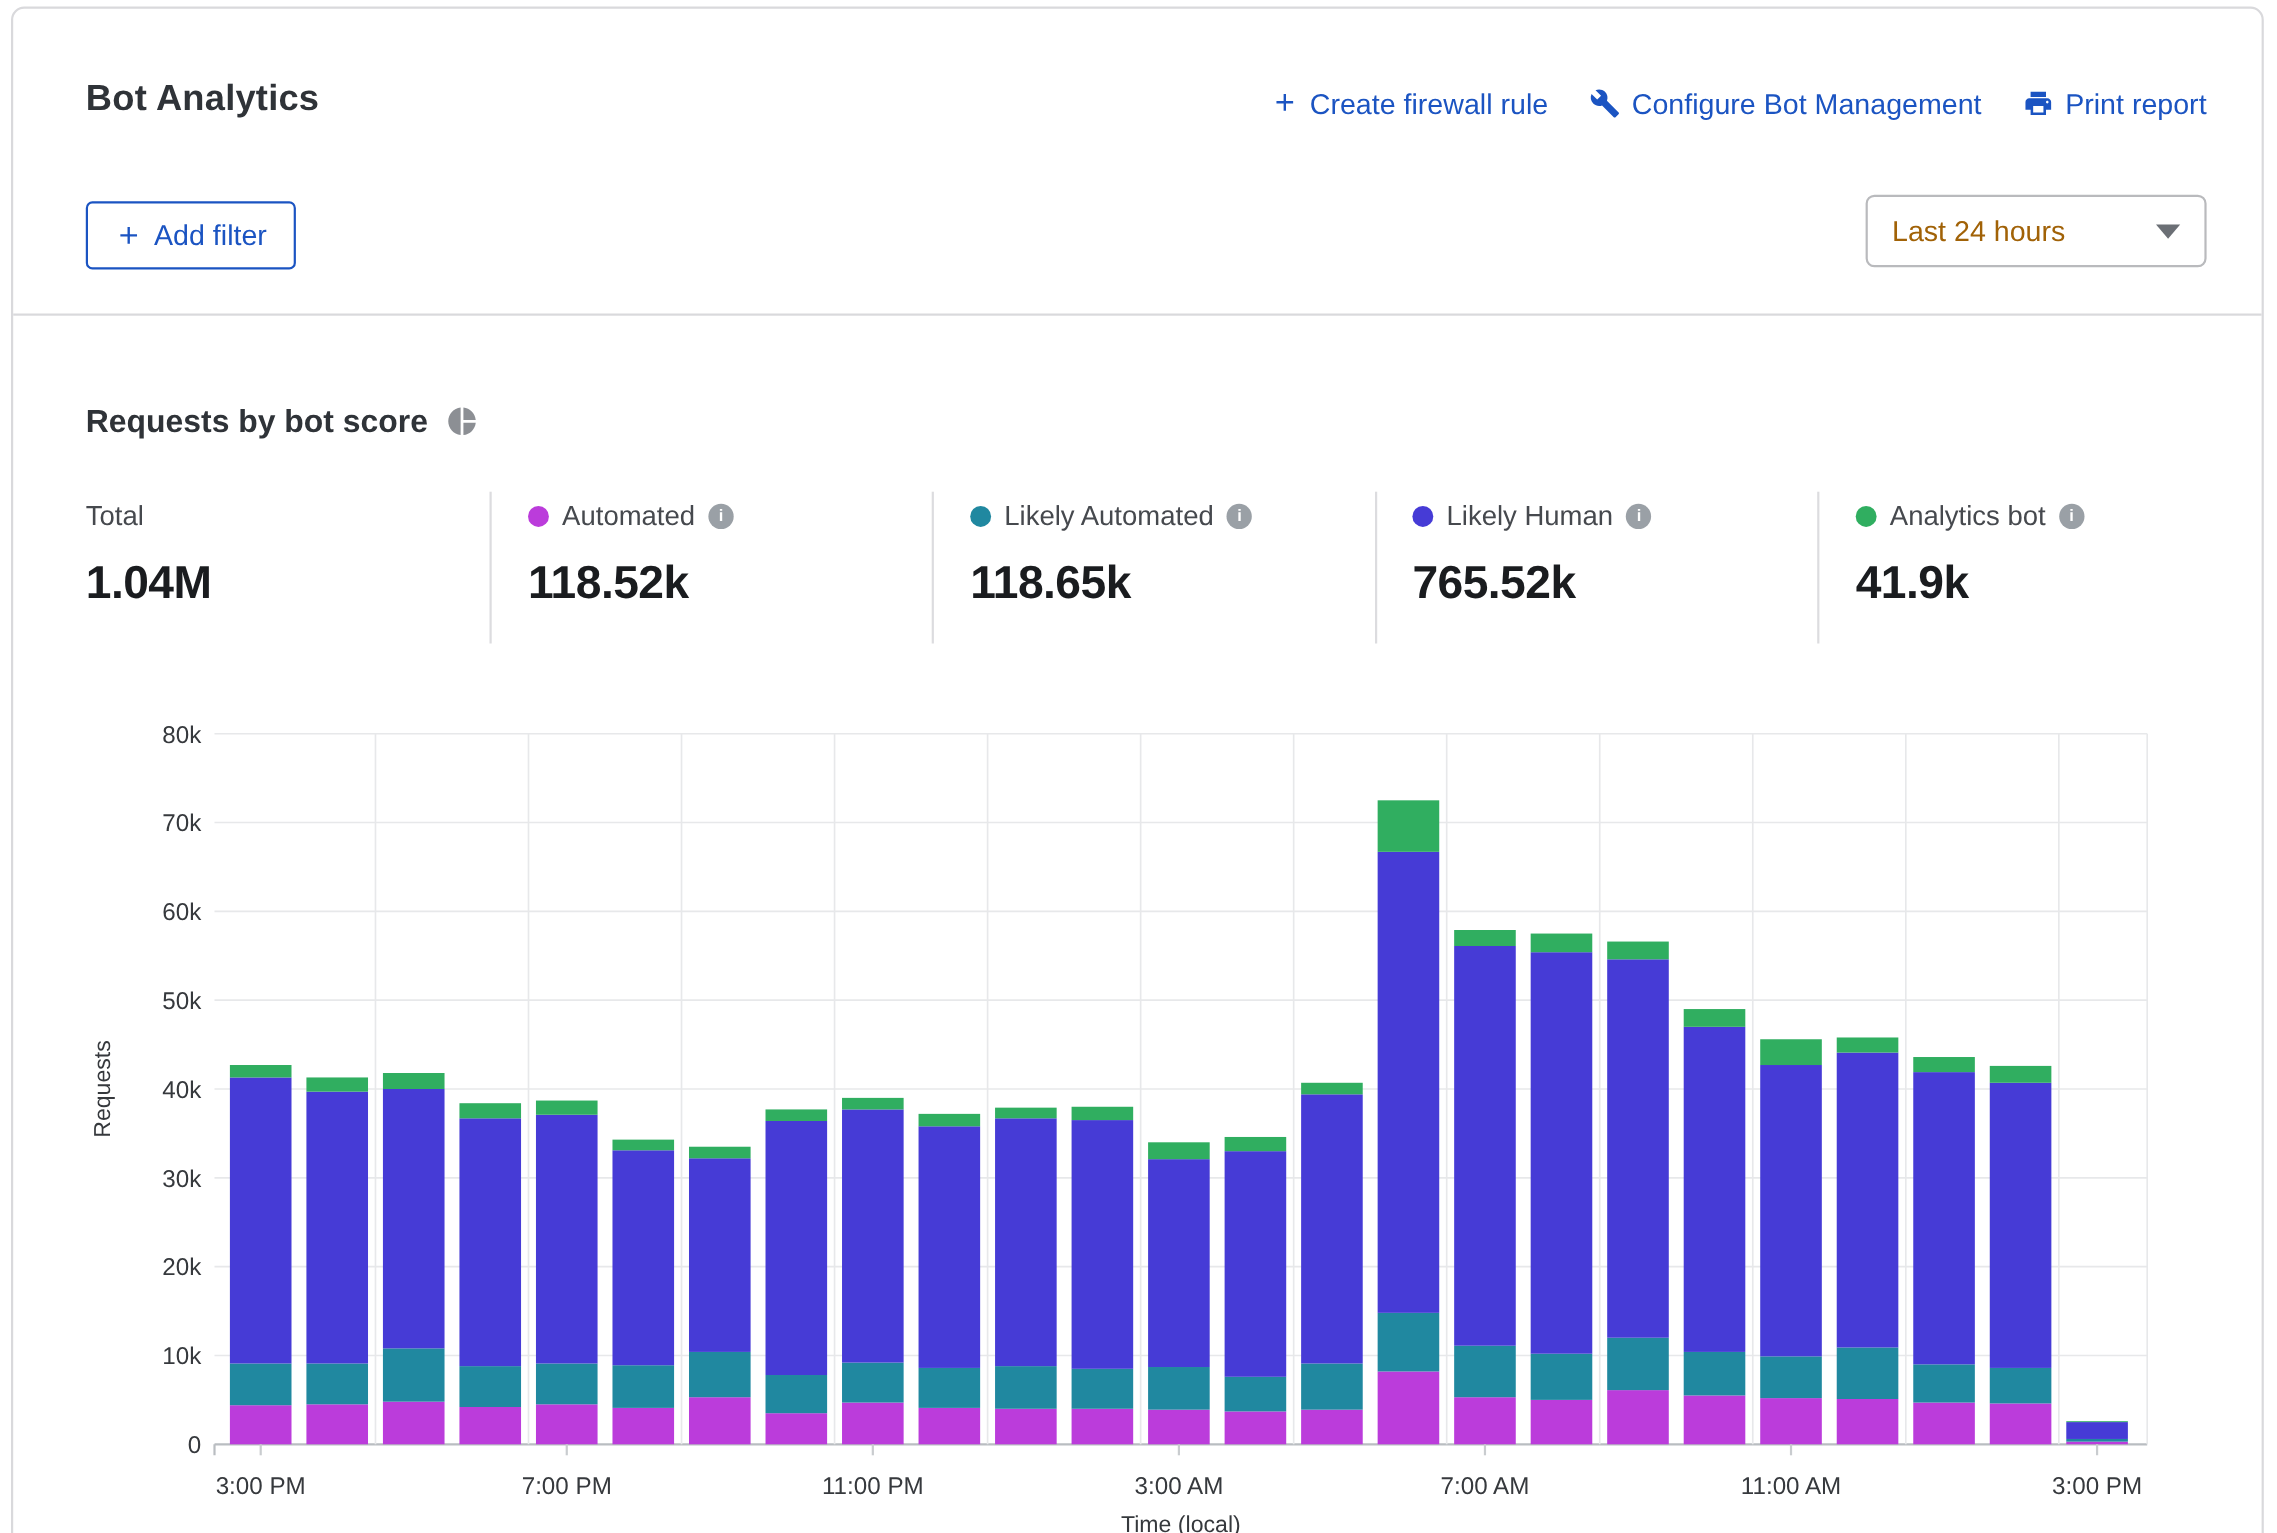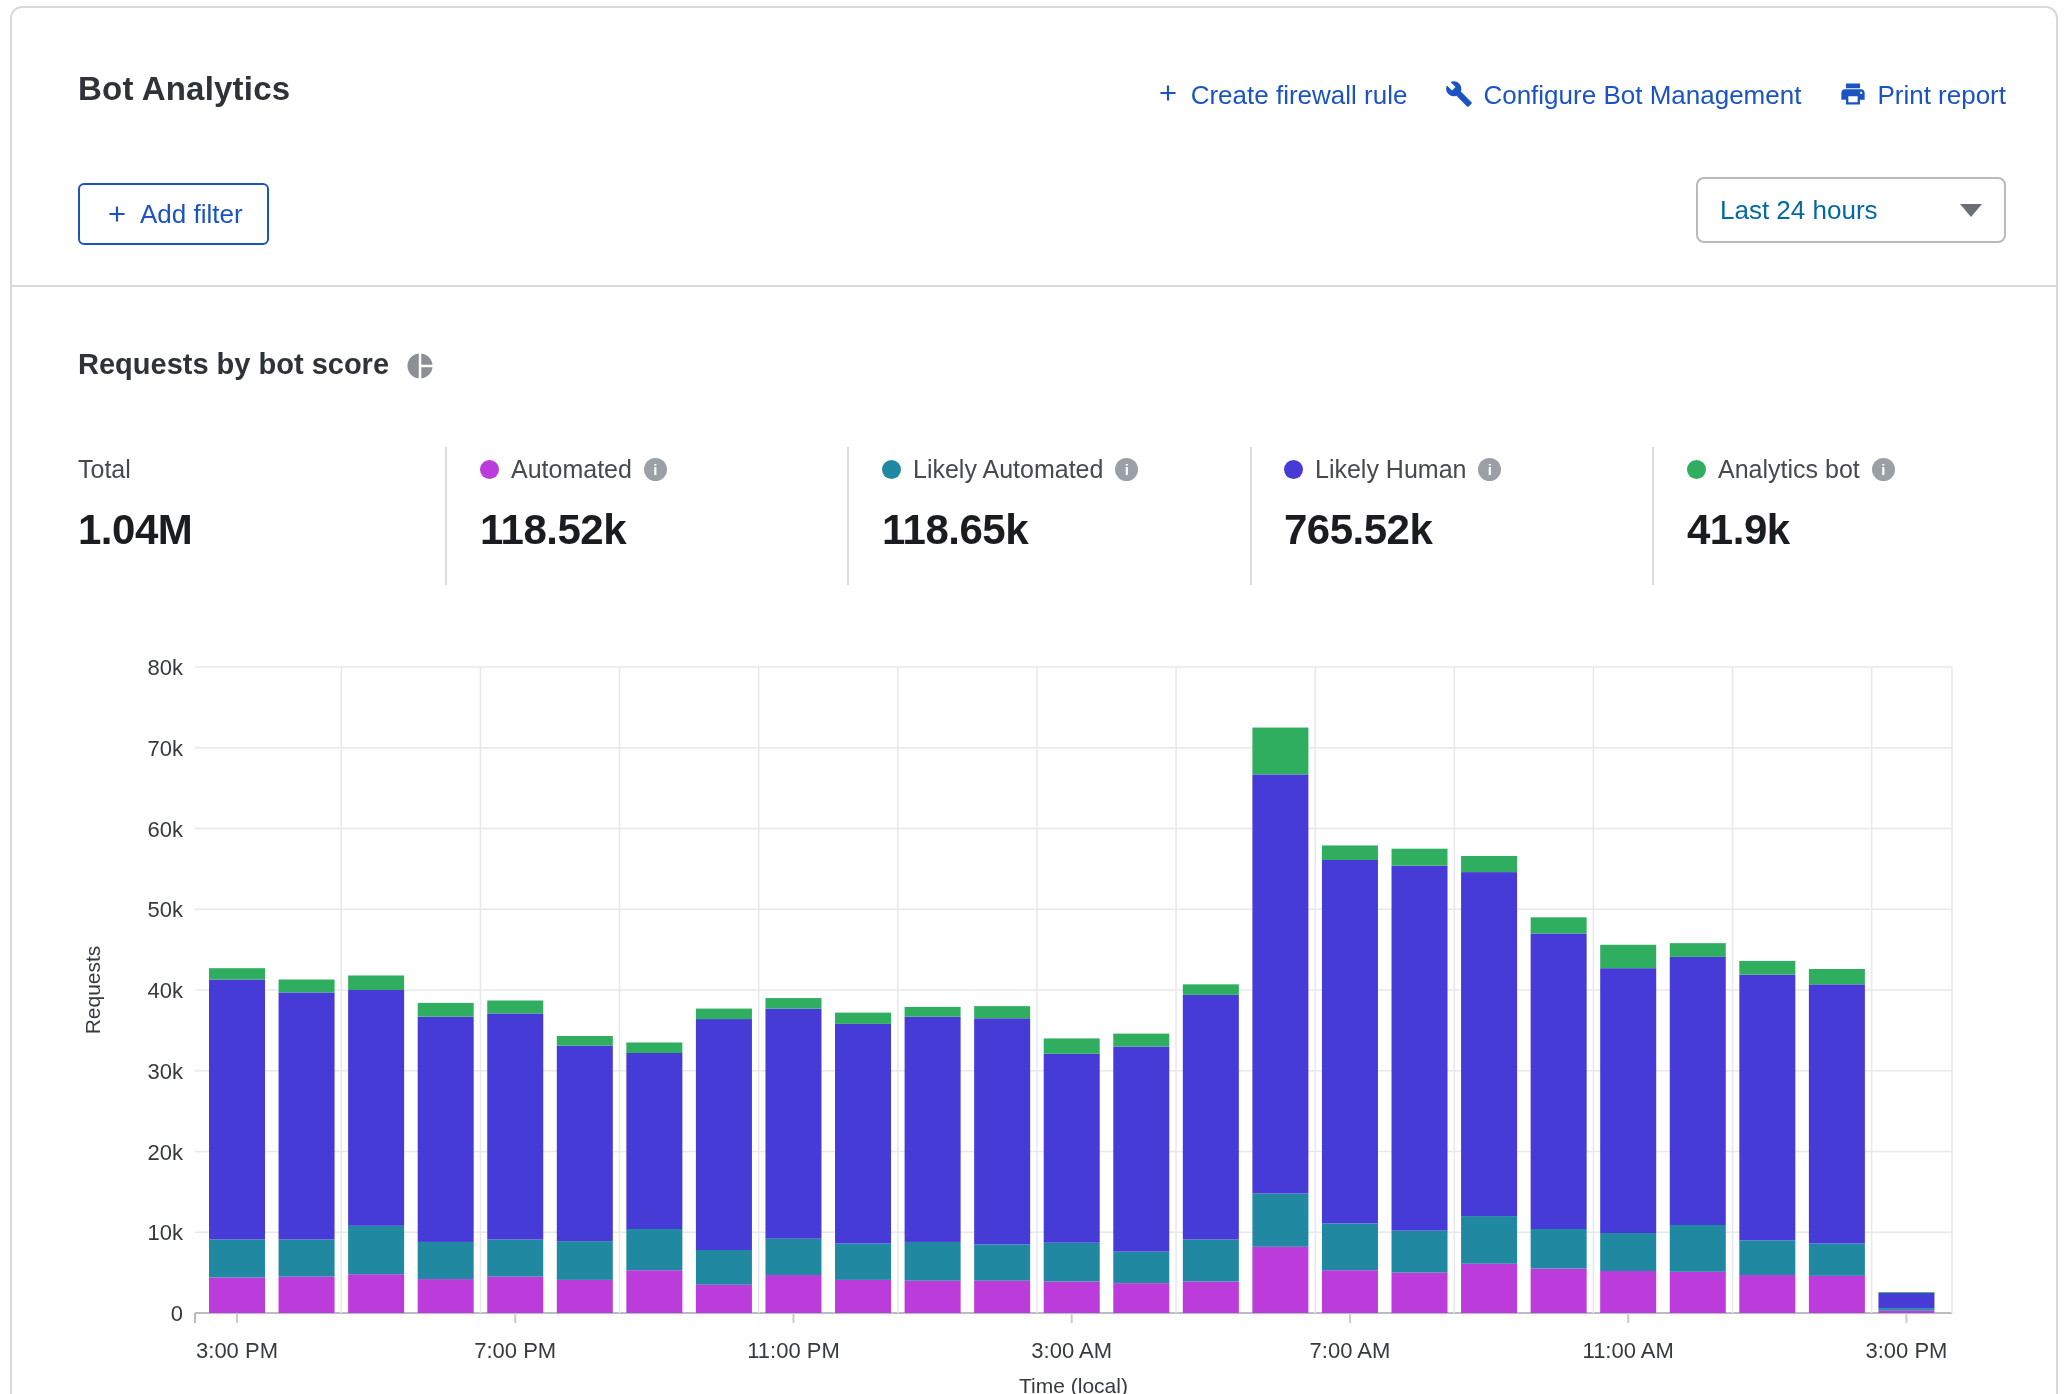--- a/index.html
+++ b/index.html
@@ -9,25 +9,25 @@
         border:2px solid #d9d9dc;border-radius:12px;background:#fff;box-sizing:border-box;}
   .page-title{position:absolute;left:66px;top:62px;font-size:33px;font-weight:700;color:#2f3338;letter-spacing:.2px;}
   .actions{position:absolute;top:72px;right:50px;display:flex;align-items:center;gap:38px;}
   .action-link{display:flex;gap:10px;color:#1b54c2;font-size:26px;cursor:pointer;text-decoration:none;}
   .action-link svg{flex:0 0 auto;}
   .add-filter{position:absolute;left:66px;top:175px;height:62px;display:inline-flex;align-items:center;gap:10px;
         padding:0 24px;border:2px solid #1b54c2;border-radius:6px;background:#fff;color:#1b54c2;
         font-size:26px;cursor:pointer;box-sizing:border-box;text-align:center;}
   .time-select{position:absolute;top:169px;right:50px;width:310px;height:66px;border:2px solid #b9babd;
         border-radius:8px;background:#fff;display:flex;align-items:center;justify-content:space-between;
-        padding:0 22px;font-size:26px;color:#0369a1;cursor:pointer;box-sizing:border-box;}
+        padding:0 22px;font-size:26px;color:#a16207;cursor:pointer;box-sizing:border-box;}
   .caret{width:0;height:0;border-left:11px solid transparent;border-right:11px solid transparent;
         border-top:13px solid #6b6f75;}
   .divider-h{position:absolute;left:0;top:277px;width:100%;height:0;border-top:2px solid #d9d9dc;}
-  .section-title{position:absolute;left:66px;top:340px;display:flex;align-items:flex-end;gap:16px;
+  .section-title{position:absolute;left:66px;top:360px;display:flex;align-items:flex-start;gap:16px;
         font-size:29px;font-weight:700;color:#2f3338;}
   .stat{position:absolute;top:446px;}
   .stat .lbl{display:flex;align-items:center;gap:12px;font-size:25px;color:#46494e;height:30px;}
   .stat .dot{width:19px;height:19px;border-radius:50%;}
   .stat .val{margin-top:22px;font-size:42px;font-weight:700;color:#1a1c1f;letter-spacing:-.5px;}
   .info{display:inline-flex;align-items:center;justify-content:center;width:23px;height:23px;border-radius:50%;
         background:#9aa0a6;color:#fff;font-size:15px;font-weight:700;font-style:normal;}
   .stat-divider{position:absolute;top:439px;width:0;height:138px;border-left:2px solid #dcdcdf;}
   #chart-svg{position:absolute;left:50px;top:642px;}
   #chart-svg text{font-family:"Liberation Sans","DejaVu Sans",sans-serif;fill:#36393d;}

